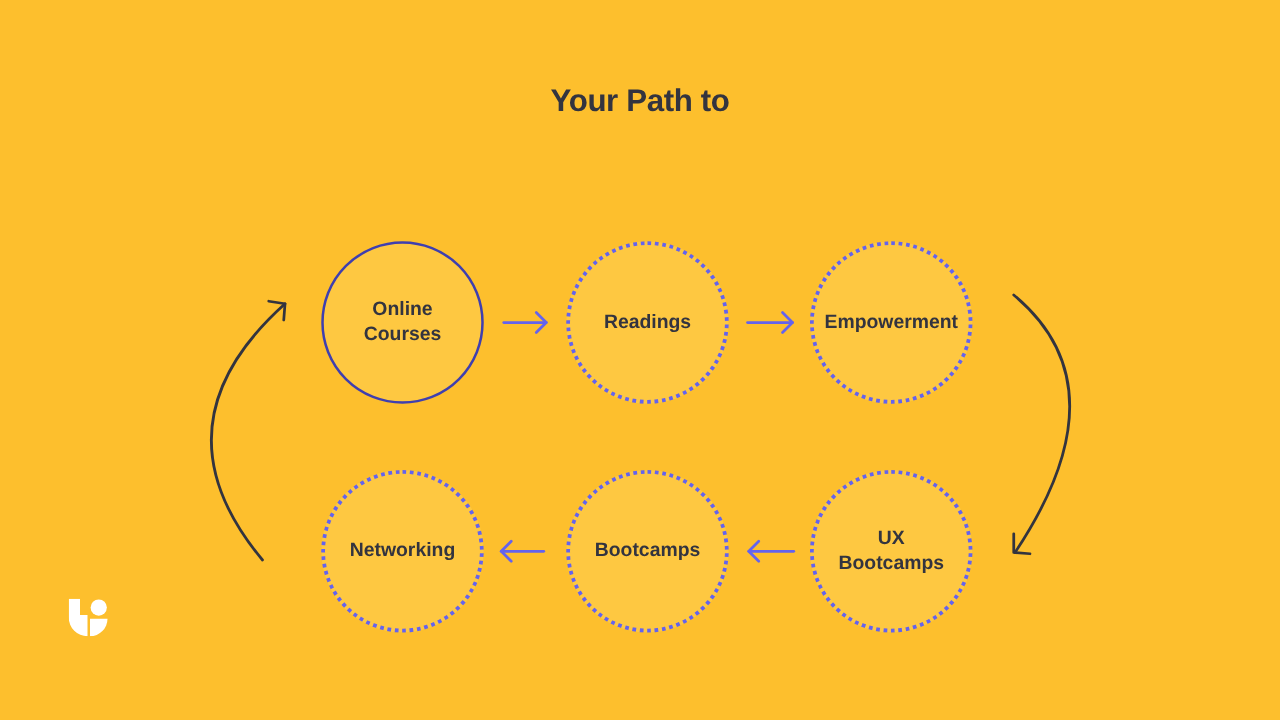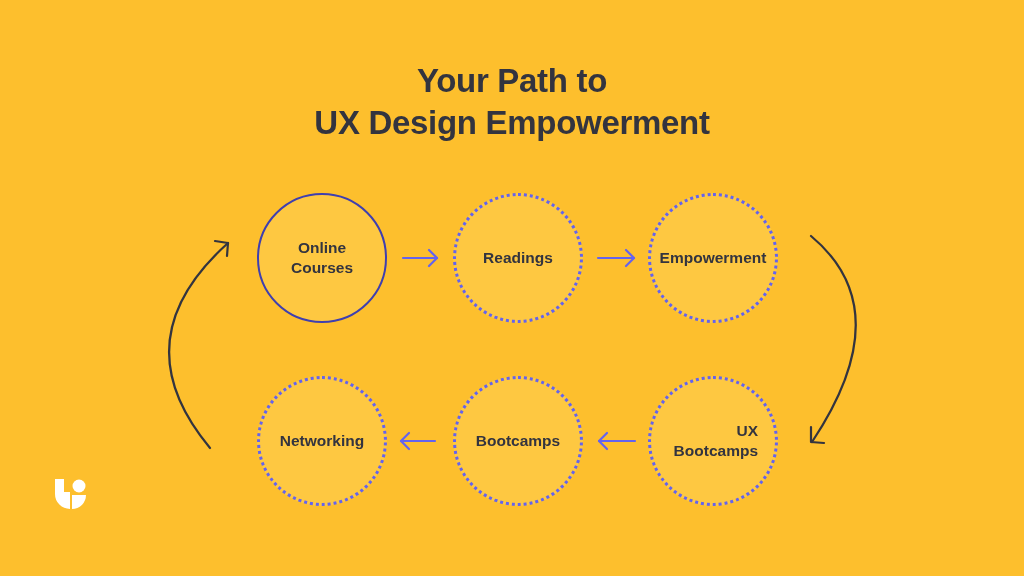--- a/index.html
+++ b/index.html
@@ -1,31 +1,30 @@
 <!DOCTYPE html>
 <html><head>
 <meta charset="utf-8">
 <style>
   html,body{margin:0;padding:0;}
   body{width:1024px;height:576px;background:#FDBF2D;position:relative;overflow:hidden;font-family:"Liberation Sans","DejaVu Sans",sans-serif;color:#33343F;}
-  .title{position:absolute;top:60px;left:0;width:1024px;text-align:center;font-weight:700;font-size:33px;line-height:42px;color:#33343F;letter-spacing:-0.3px;}
+  .title{position:absolute;top:60px;left:0;width:1024px;text-align:center;font-weight:700;font-size:25px;line-height:42px;color:#33343F;letter-spacing:-0.3px;}
   .title div{display:block;}
   svg.diagram{position:absolute;left:0;top:0;}
   .node{position:absolute;width:130px;height:130px;border-radius:50%;display:flex;align-items:center;justify-content:center;text-align:center;font-weight:700;font-size:15.5px;line-height:20px;color:#33343F;box-sizing:border-box;background:#FEC841;}
   .node.solid{border:2.5px solid #3F3FAF;}
-  .node.dotted{border:3px dotted #6463EE;text-align:right;}
+  .node.dotted{border:3px dotted #6463EE;}
   .node span{display:block;max-width:110px;}
   .logo{position:absolute;left:55px;top:479px;width:32px;height:30px;}
 </style>
 </head>
 <body>
 
 <div class="title">
   <div>Your Path to</div>
-  <div>UX Design Empowerment</div>
 </div>
 
 <svg class="diagram" width="1024" height="576" viewBox="0 0 1024 576">
   <defs></defs>
 
   <g stroke="#6463EE" stroke-width="2.2" fill="none" stroke-linecap="round" stroke-linejoin="round">
     <line x1="403" y1="258" x2="437" y2="258"></line>
     <polyline points="429,250 437,258 429,266"></polyline>
   </g>
   <g stroke="#6463EE" stroke-width="2.2" fill="none" stroke-linecap="round" stroke-linejoin="round">

